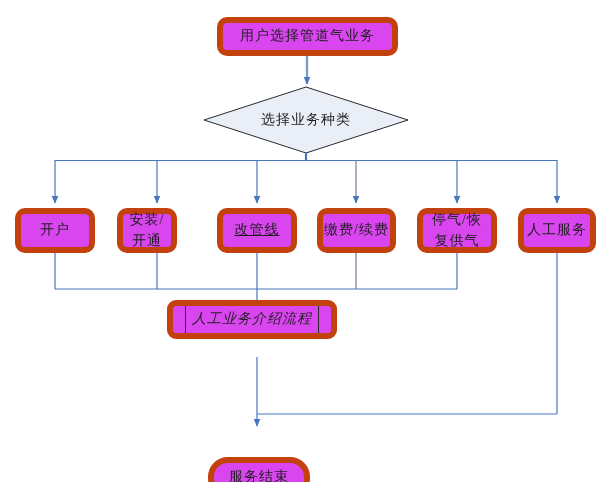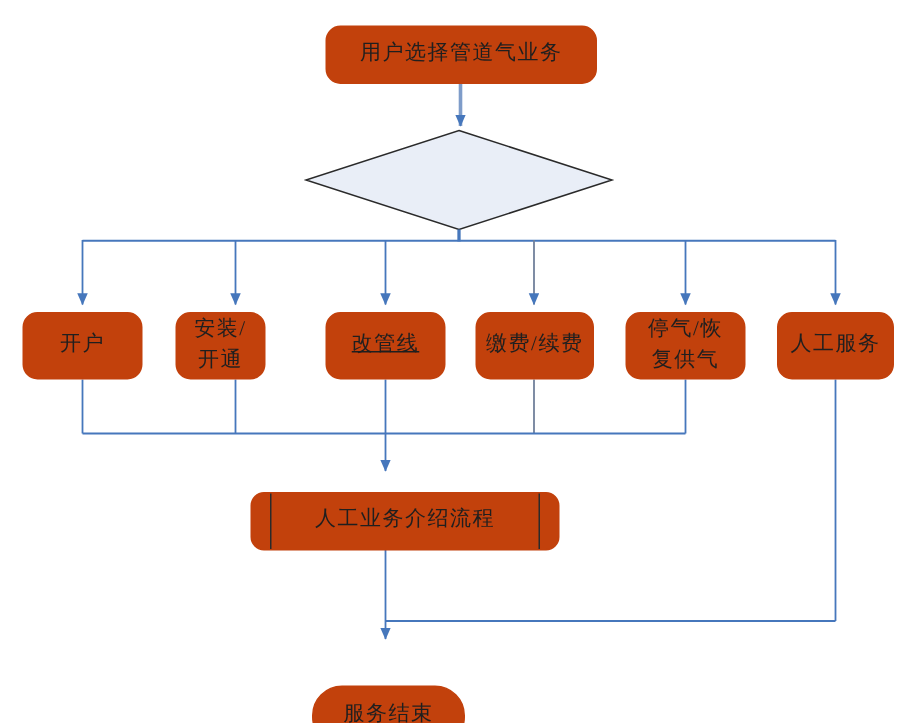--- a/index.html
+++ b/index.html
@@ -13,22 +13,22 @@
   }
   #connector-layer {
     position: absolute;
     left: 0; top: 0;
     width: 611px; height: 482px;
     z-index: 0;
   }
   .node {
     position: absolute;
     box-sizing: border-box;
-    background: #c2410c;
-    border: 1px solid #c2410c;
+    background: #d946ef;
+    border: 6px solid #c2410c;
     color: #1f1f1f;
     font-size: 14px;
     letter-spacing: 1px;
     line-height: 1.45;
     display: flex;
     align-items: center;
     justify-content: center;
     text-align: center;
     white-space: pre-line;
     z-index: 1;
@@ -54,21 +54,21 @@
   
   #node-start            { left: 217px; top: 17px;  width: 181px; height: 39px; }
   #node-decision-label   { left: 231px; top: 108px; width: 150px; height: 24px;
                            display: flex; align-items: center; justify-content: center; }
   #branch-open-account   { left: 15px;  top: 208px; width: 80px; height: 45px; }
   #branch-install        { left: 117px; top: 208px; width: 60px; height: 45px; }
   #branch-change-pipe    { left: 217px; top: 208px; width: 80px; height: 45px; text-decoration: underline; }
   #branch-pay-renew      { left: 317px; top: 208px; width: 79px; height: 45px; }
   #branch-stop-restore   { left: 417px; top: 208px; width: 80px; height: 45px; }
   #branch-manual-service { left: 518px; top: 208px; width: 78px; height: 45px; }
-  #node-process          { left: 167px; top: 328px; width: 206px; height: 39px; }
+  #node-process          { left: 167px; top: 300px; width: 170px; height: 39px; font-style: italic; }
   #node-end              { left: 208px; top: 429px; width: 102px; height: 41px; }
 </style>
 </head>
 <body>
 
 <div id="canvas">
 
   <svg id="connector-layer" viewBox="0 0 611 482" xmlns="http://www.w3.org/2000/svg">
     <defs>
       <marker id="arrow" markerWidth="10" markerHeight="9" refX="7.5" refY="3.5" orient="auto" markerUnits="userSpaceOnUse">
@@ -105,20 +105,21 @@
       <line x1="557" y1="253" x2="557" y2="414"></line>
 
       <line x1="257" y1="414" x2="557" y2="414"></line>
 
       <line x1="257" y1="357" x2="257" y2="426" marker-end="url(#arrow)"></line>
     </g>
   </svg>
 
   <div class="node rounded" id="node-start">用户选择管道气业务</div>
 
+  <div class="node diamond-label" id="node-decision-label">选择业务种类</div>
 
   <div class="node rounded" id="branch-open-account">开户</div>
 
   <div class="node rounded" id="branch-install">安装/
 开通</div>
 
   <div class="node rounded" id="branch-change-pipe">改管线</div>
 
   <div class="node rounded" id="branch-stop-restore">停气/恢
 复供气</div>

